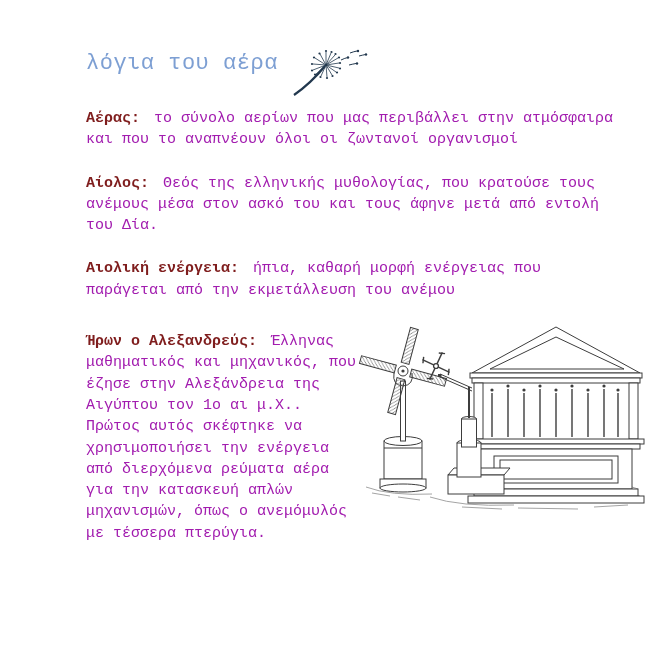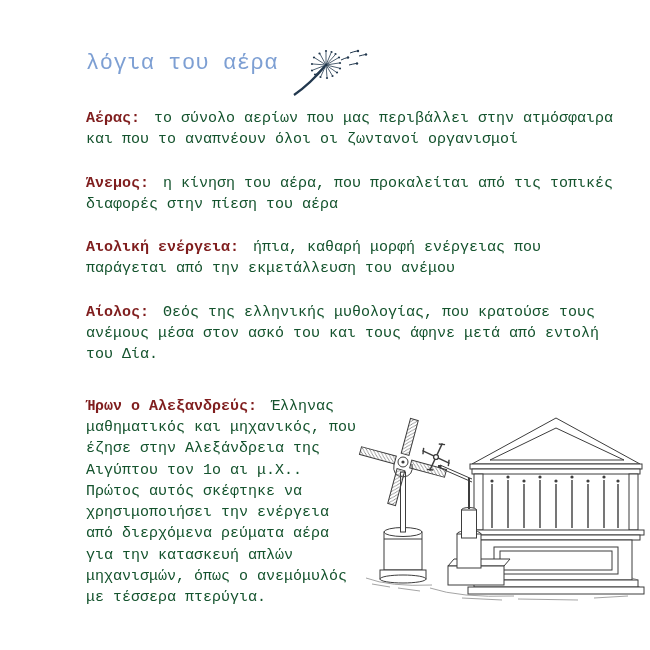--- a/index.html
+++ b/index.html
@@ -32,24 +32,24 @@
     margin:0 0 22px 0;
     font-size:15px;
     line-height:1.42;
     color:#5e82c8;
   }
   .term{
     color:#7f1d1d;
     font-weight:bold;
     margin-right:5px;
   }
-  .def{color:#14532d;}
+  .def{color:#a21caf;}
   .heron-row{
     display:flex;
-    align-items:flex-end;
+    align-items:flex-start;
     margin-top:30px;
   }
   .heron-text{
     width:272px;
     flex:none;
     margin:0;
   }
   .heron-figure{
     margin:-14px 0 0 0;
     padding:0;
@@ -116,33 +116,29 @@
     </svg>
   </div>
 
   <section class="glossary">
 
     <p class="entry">
       <span class="term">Αέρας:</span>
       <span class="def">το σύνολο αερίων που μας περιβάλλει στην ατμόσφαιρα και που το αναπνέουν όλοι οι ζωντανοί οργανισμοί</span>
     </p>
 
+
     <p class="entry">
-      <span class="term">Άνεμος:</span>
-      <span class="def">η κίνηση του αέρα, που προκαλείται από τις τοπικές διαφορές στην πίεση του αέρα</span>
+      <span class="term">Αίολος:</span>
+      <span class="def">Θεός της ελληνικής μυθολογίας, που κρατούσε τους ανέμους μέσα στον ασκό του και τους άφηνε μετά από εντολή του Δία.</span>
     </p>
 
     <p class="entry">
       <span class="term">Αιολική ενέργεια:</span>
       <span class="def">ήπια, καθαρή μορφή ενέργειας που παράγεται από την εκμετάλλευση του ανέμου</span>
-    </p>
-
-    <p class="entry">
-      <span class="term">Αίολος:</span>
-      <span class="def">Θεός της ελληνικής μυθολογίας, που κρατούσε τους ανέμους μέσα στον ασκό του και τους άφηνε μετά από εντολή του Δία.</span>
     </p>
 
 
     <div class="heron-row">
       <p class="entry heron-text">
         <span class="term">Ήρων ο Αλεξανδρεύς:</span>
         <span class="def">Έλληνας μαθηματικός και μηχανικός, που έζησε στην Αλεξάνδρεια της Αιγύπτου τον 1ο αι μ.Χ.. Πρώτος αυτός σκέφτηκε να χρησιμοποιήσει την ενέργεια από διερχόμενα ρεύματα αέρα για την κατασκευή απλών μηχανισμών, όπως ο ανεμόμυλός με τέσσερα πτερύγια.</span>
       </p>
 
       <figure class="heron-figure">

